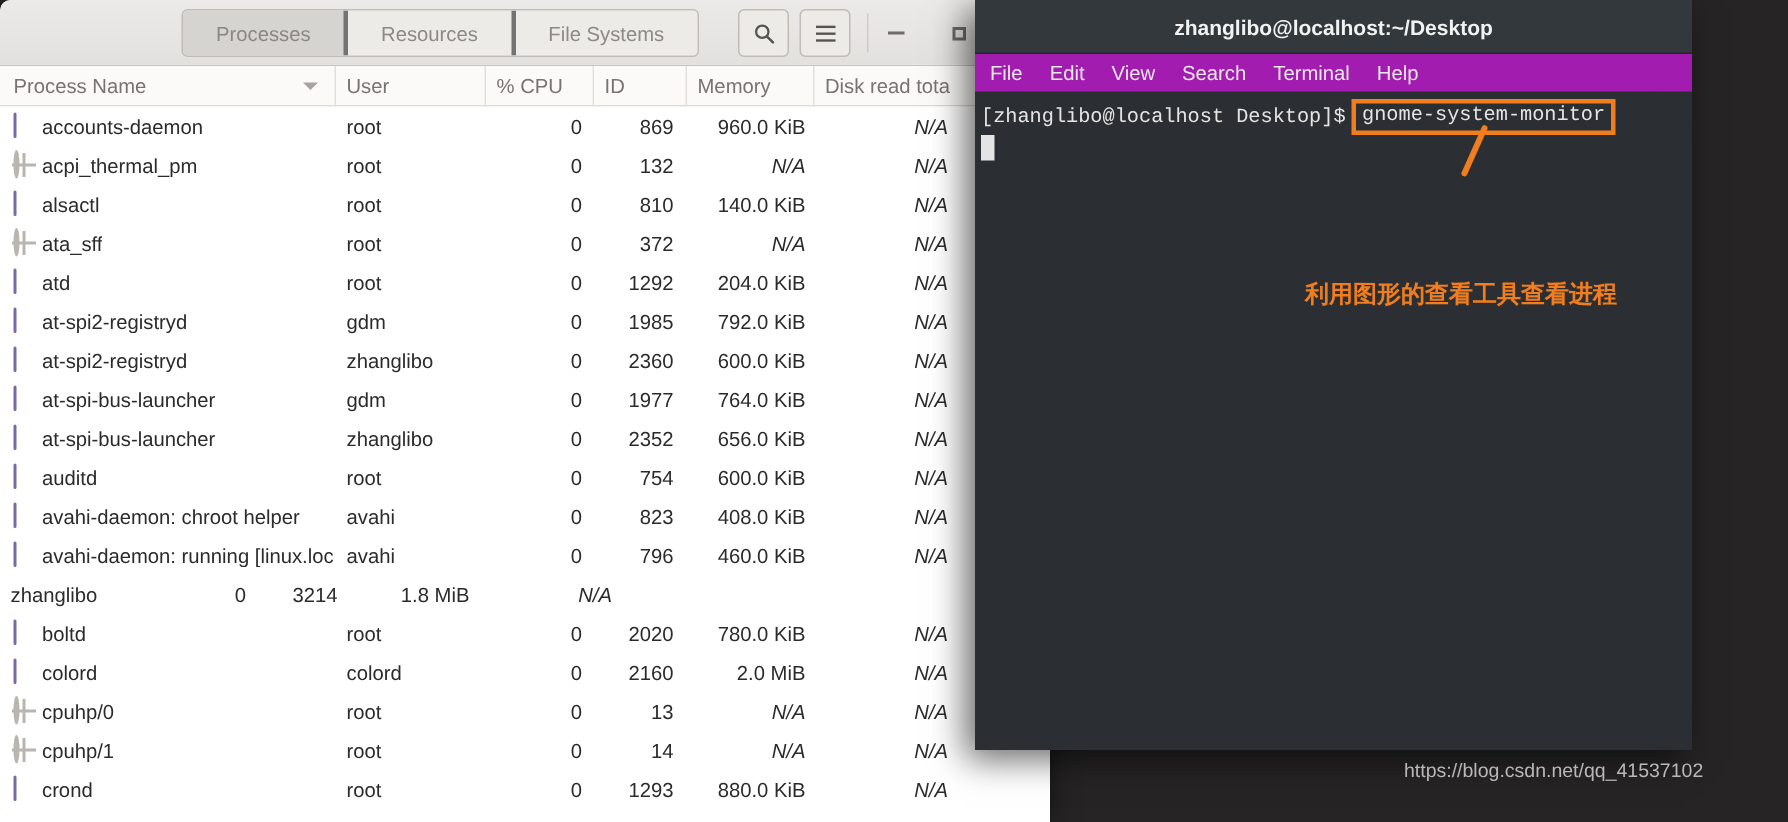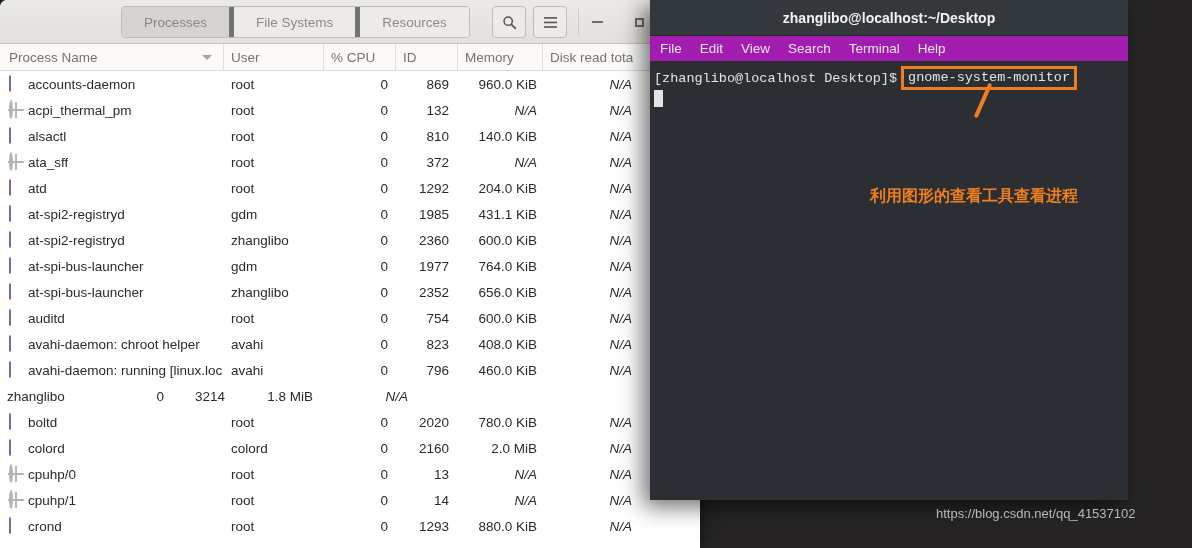--- a/index.html
+++ b/index.html
@@ -46,21 +46,21 @@
     border-radius: 4px;
     overflow: hidden;
     background: #edebe8;
   }
   .tabbtn {
     display: flex; align-items: center; justify-content: center;
     padding: 0 22px;
     font-size: 13.5px;
     color: #8d8a86;
     background: #ecebe8;
-    border-right: 5px solid #737373;
+    border-right: 3px solid #737373;
     cursor: default;
     white-space: nowrap;
   }
   .tabbtn:last-child { border-right: none; }
   .tabbtn.active { background: #d6d4d1; color: #8a8784; }
 
   .iconbtn {
     position: absolute; top: 6px;
     width: 34px; height: 32px;
     border: 1px solid #bfbcb8;
@@ -265,22 +265,22 @@
 <body>
 
 <div id="desktop">
 
   <div id="sysmon">
 
     <div id="sysmon-header">
 
       <div class="tabgroup">
         <div class="tabbtn active">Processes</div>
+        <div class="tabbtn">Resources</div>
         <div class="tabbtn">File Systems</div>
-        <div class="tabbtn">Resources</div>
       </div>
 
       <div class="iconbtn" id="btn-search">
         <svg width="15" height="15" viewBox="0 0 16 16">
           <circle cx="6.6" cy="6.6" r="4.4" fill="none" stroke="#57544f" stroke-width="1.6"></circle>
           <line x1="10.0" y1="10.0" x2="14.2" y2="14.2" stroke="#57544f" stroke-width="1.8" stroke-linecap="round"></line>
         </svg>
       </div>
 
       <div class="iconbtn" id="btn-menu">
@@ -371,21 +371,21 @@
           <div class="cell pc-disk na">N/A</div>
         </div>
         <div class="prow">
           <div class="cell pc-name">
             <span class="picon"><span class="ic-diamond"></span></span>
             <span class="pname">at-spi2-registryd</span>
           </div>
           <div class="cell pc-user">gdm</div>
           <div class="cell pc-cpu">0</div>
           <div class="cell pc-id">1985</div>
-          <div class="cell pc-mem">431.1 KiB</div>
+          <div class="cell pc-mem">792.0 KiB</div>
           <div class="cell pc-disk na">N/A</div>
         </div>
         <div class="prow">
           <div class="cell pc-name">
             <span class="picon"><span class="ic-diamond"></span></span>
             <span class="pname">at-spi2-registryd</span>
           </div>
           <div class="cell pc-user">zhanglibo</div>
           <div class="cell pc-cpu">0</div>
           <div class="cell pc-id">2360</div>

